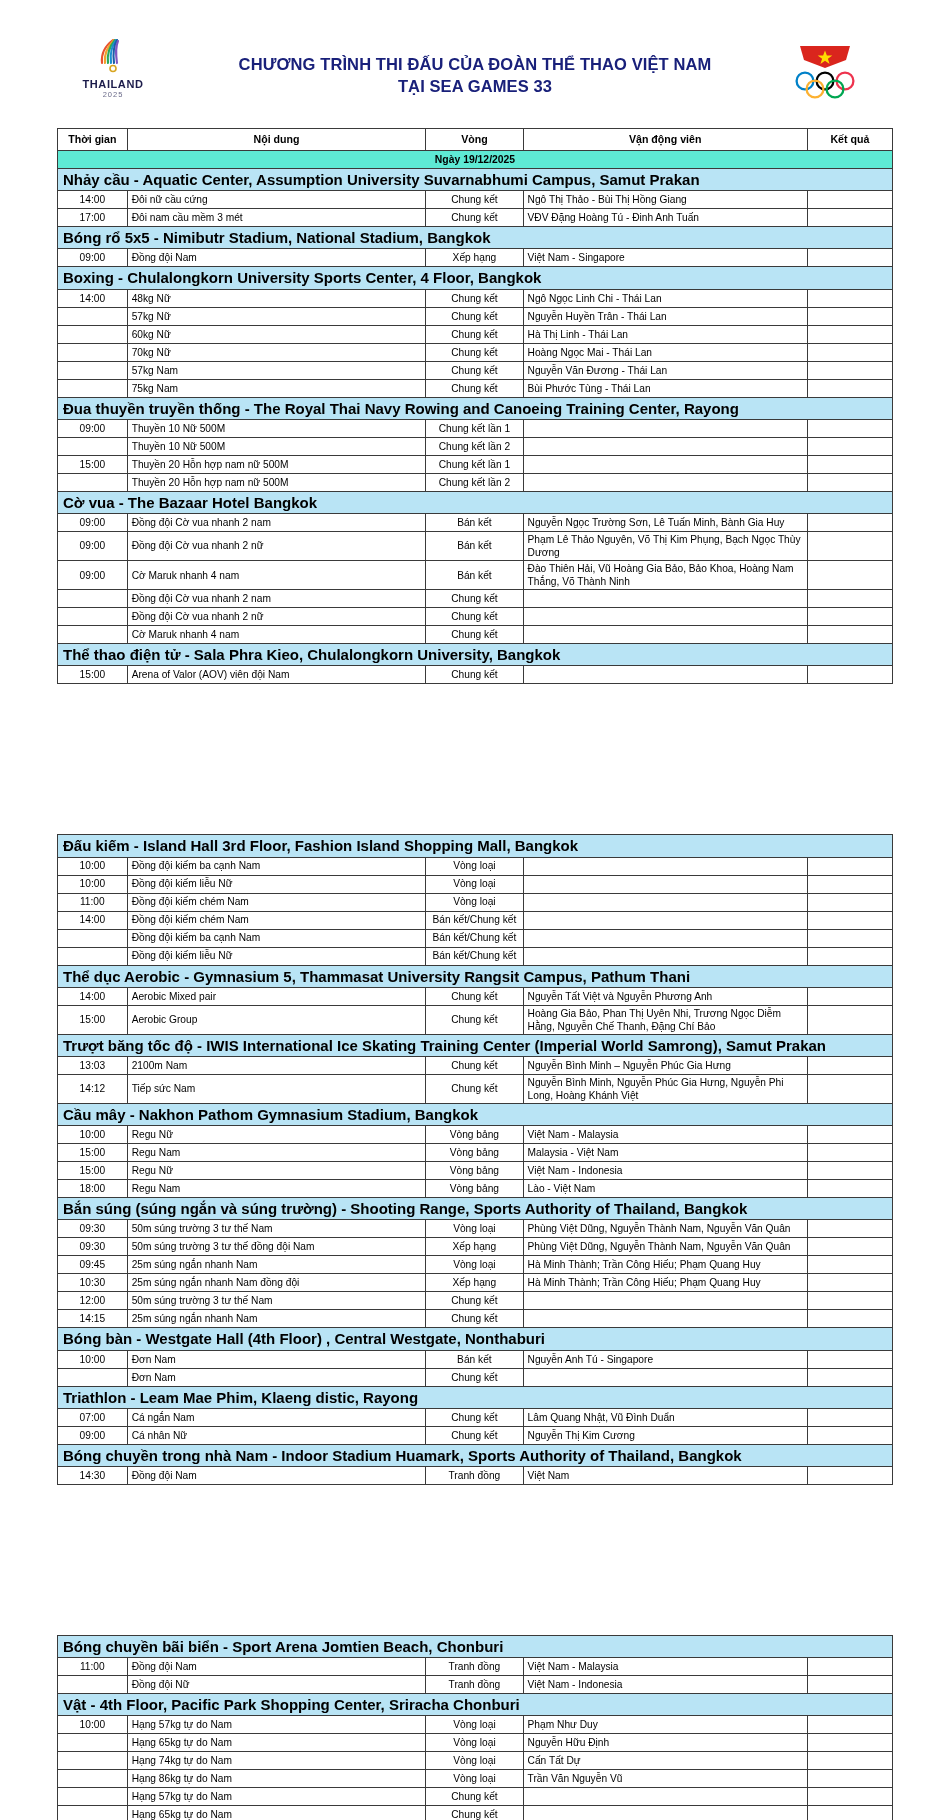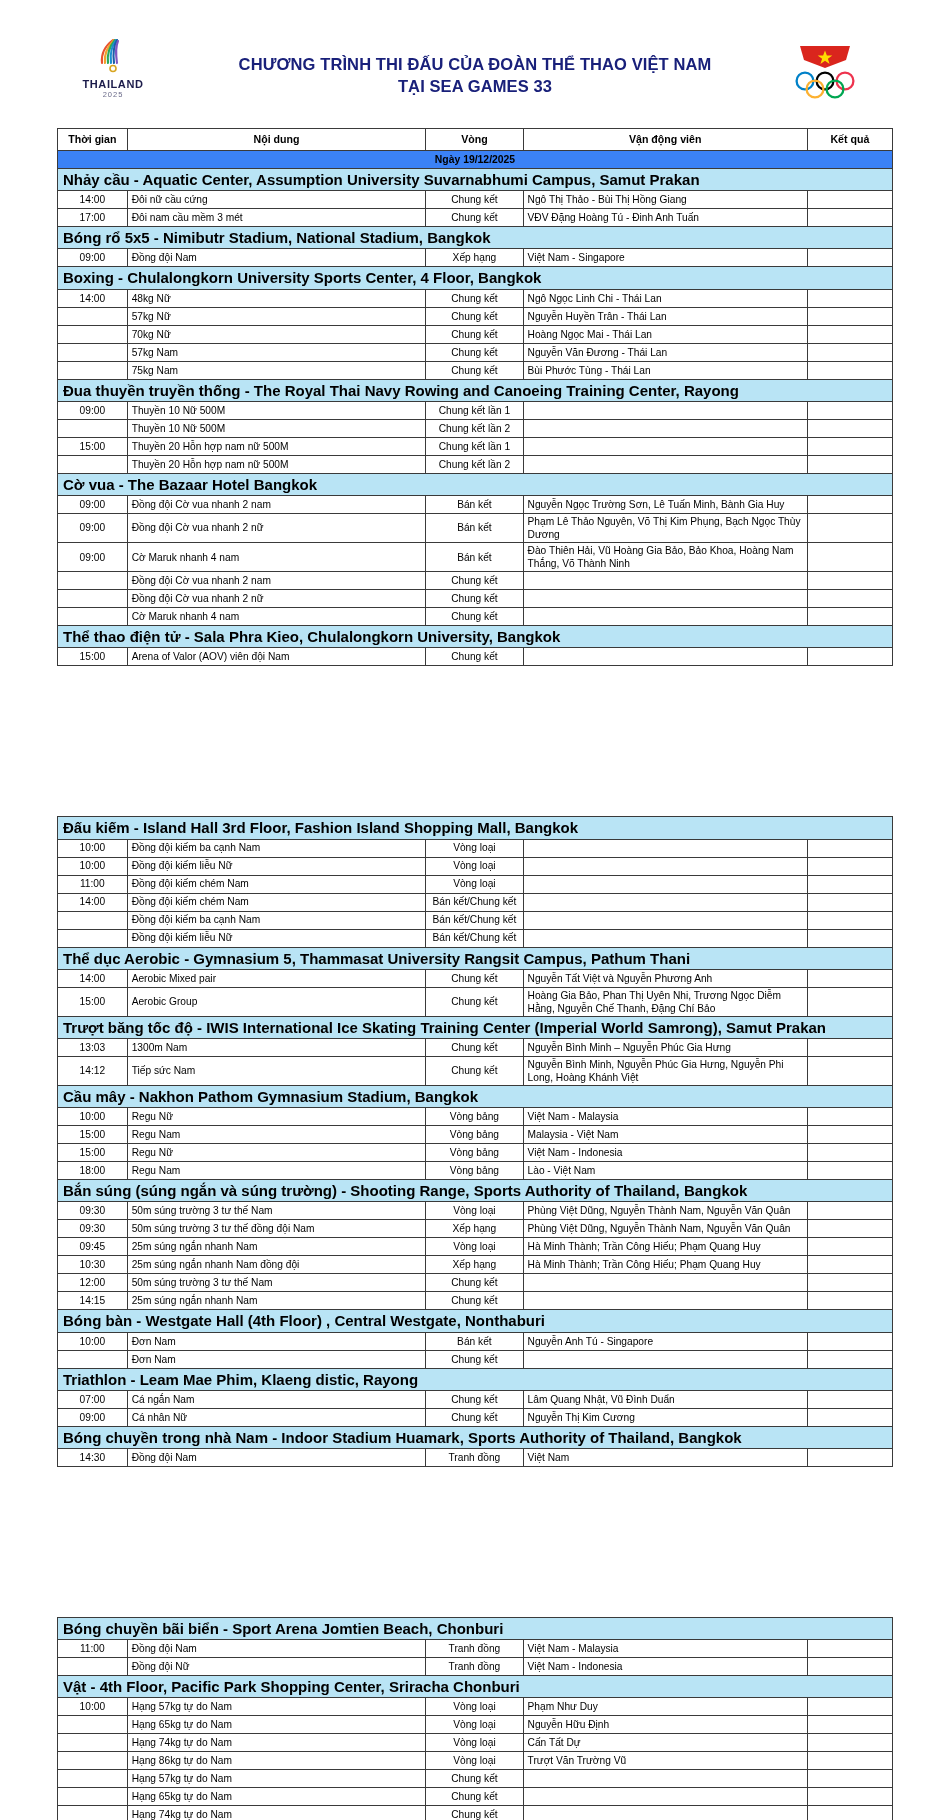--- a/index.html
+++ b/index.html
@@ -100,21 +100,21 @@
   thead th {
     background: #49b3e3;
     font-weight: bold;
     font-size: 10.6px;
     text-align: center;
     height: 19px;
     padding: 2px 3px;
     border: 1px solid #3a3a3a;
   }
   tr.day-row td {
-    background: #3b82f6;
+    background: #5eead4;
     font-weight: bold;
     text-align: center;
     font-size: 10.4px;
     height: 15px;
     padding: 1px 4px;
   }
   tr.venue-row td {
     background: #b9e4f5;
     font-weight: bold;
     font-size: 15px;
@@ -253,20 +253,27 @@
           </tr>
           <tr class="data-row">
             <td class="time"></td>
             <td class="event">57kg Nữ</td>
             <td class="round">Chung kết</td>
             <td class="ath">Nguyễn Huyền Trân - Thái Lan</td>
             <td class="res"></td>
           </tr>
           <tr class="data-row">
             <td class="time"></td>
+            <td class="event">60kg Nữ</td>
+            <td class="round">Chung kết</td>
+            <td class="ath">Hà Thị Linh - Thái Lan</td>
+            <td class="res"></td>
+          </tr>
+          <tr class="data-row">
+            <td class="time"></td>
             <td class="event">70kg Nữ</td>
             <td class="round">Chung kết</td>
             <td class="ath">Hoàng Ngọc Mai - Thái Lan</td>
             <td class="res"></td>
           </tr>
           <tr class="data-row">
             <td class="time"></td>
             <td class="event">57kg Nam</td>
             <td class="round">Chung kết</td>
             <td class="ath">Nguyễn Văn Đương - Thái Lan</td>
@@ -441,21 +448,21 @@
             <td class="event two-line">Aerobic Group</td>
             <td class="round two-line">Chung kết</td>
             <td class="ath two-line">Hoàng Gia Bảo, Phan Thị Uyên Nhi, Trương Ngọc Diễm Hằng, Nguyễn Chế Thanh, Đặng Chí Bảo</td>
             <td class="res two-line"></td>
           </tr>
           <tr class="venue-row">
             <td colspan="5">Trượt băng tốc độ - IWIS International Ice Skating Training Center (Imperial World Samrong), Samut Prakan</td>
           </tr>
           <tr class="data-row">
             <td class="time">13:03</td>
-            <td class="event">1300m Nam</td>
+            <td class="event">2100m Nam</td>
             <td class="round">Chung kết</td>
             <td class="ath">Nguyễn Bình Minh – Nguyễn Phúc Gia Hưng</td>
             <td class="res"></td>
           </tr>
           <tr class="data-row">
             <td class="time two-line">14:12</td>
             <td class="event two-line">Tiếp sức Nam</td>
             <td class="round two-line">Chung kết</td>
             <td class="ath two-line">Nguyễn Bình Minh, Nguyễn Phúc Gia Hưng, Nguyễn Phi Long, Hoàng Khánh Việt</td>
             <td class="res two-line"></td>
@@ -634,21 +641,21 @@
             <td class="time"></td>
             <td class="event">Hạng 74kg tự do Nam</td>
             <td class="round">Vòng loại</td>
             <td class="ath">Cấn Tất Dự</td>
             <td class="res"></td>
           </tr>
           <tr class="data-row">
             <td class="time"></td>
             <td class="event">Hạng 86kg tự do Nam</td>
             <td class="round">Vòng loại</td>
-            <td class="ath">Trượt Văn Trường Vũ</td>
+            <td class="ath">Trần Văn Nguyễn Vũ</td>
             <td class="res"></td>
           </tr>
           <tr class="data-row">
             <td class="time"></td>
             <td class="event">Hạng 57kg tự do Nam</td>
             <td class="round">Chung kết</td>
             <td class="ath"></td>
             <td class="res"></td>
           </tr>
           <tr class="data-row">

